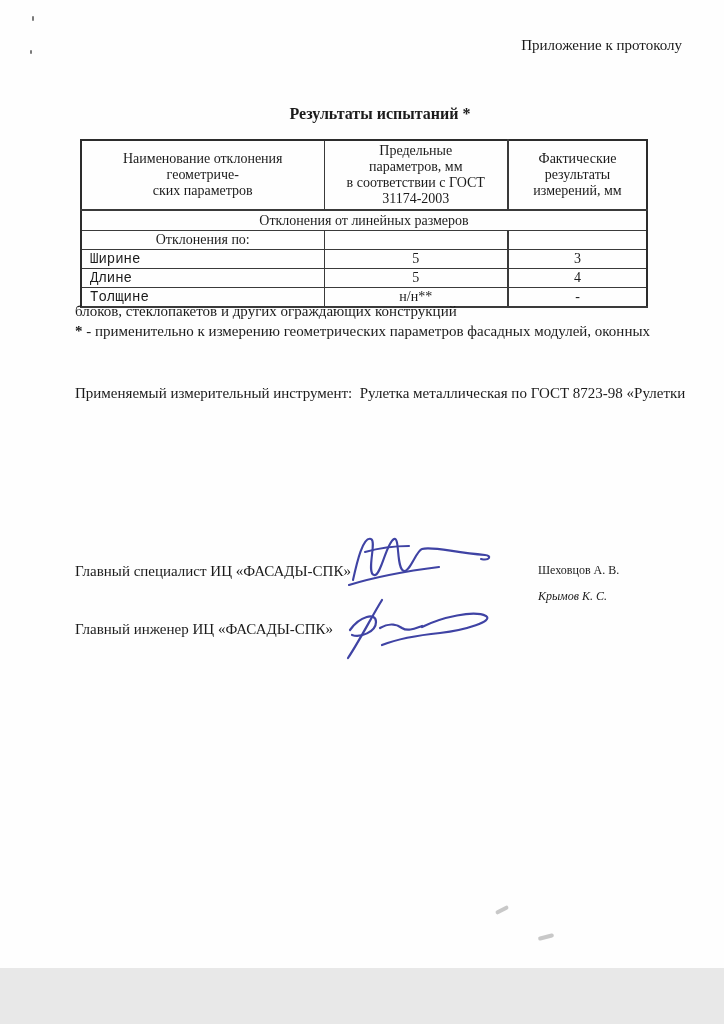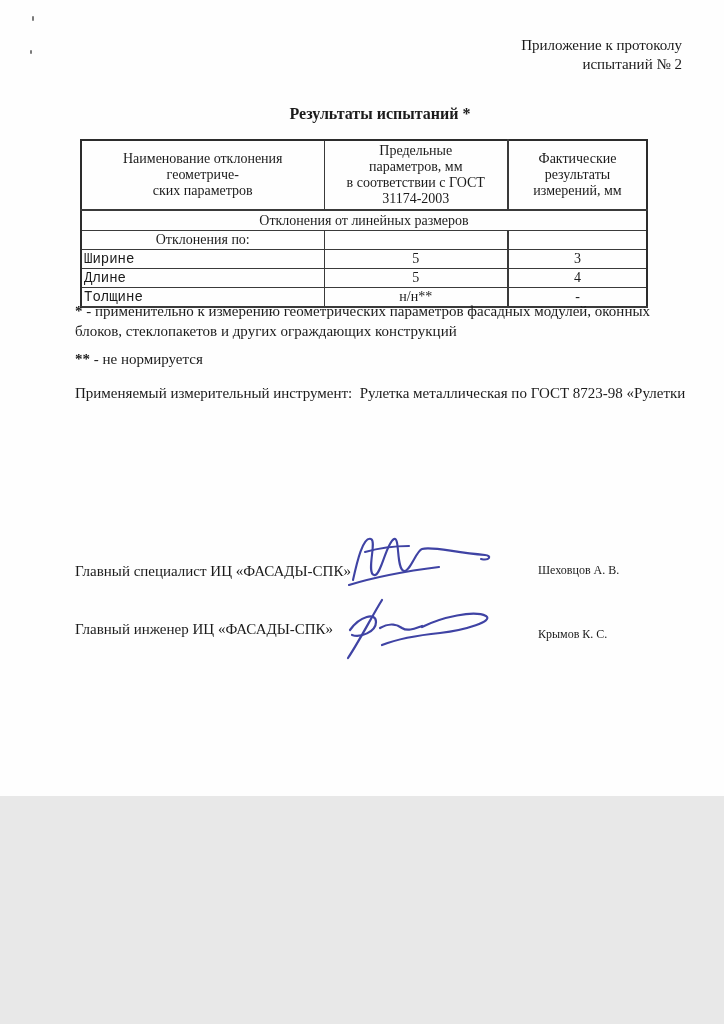--- a/index.html
+++ b/index.html
@@ -1,28 +1,28 @@
 <!DOCTYPE html>
 <html><head>
 <meta charset="utf-8">
 <style>
   html,body{margin:0;padding:0;background:#e8e8e8;}
   .page{
-    position:relative;width:724px;height:796px;background:#fefefdd;
+    position:relative;width:724px;height:968px;background:#fefefdd;
     background:#fefefe;overflow:hidden;
     font-family:"Liberation Serif","DejaVu Serif",serif;color:#1b1b1b;
   }
   .hdr-block{position:absolute;top:36px;right:42px;text-align:right;
     font-size:15px;line-height:19px;}
   .doc-title{position:absolute;top:105px;left:80px;width:600px;
     text-align:center;font-weight:bold;font-size:16px;}
   .tbl-wrap{position:absolute;top:139px;left:80px;}
   table.t{border-collapse:collapse;table-layout:fixed;width:566px;
     font-size:14px;line-height:16px;border:2px solid #2c2c2c;}
-  table.t td{border:1px solid #3a3a3a;padding:1px 2px;height:16px;
+  table.t td{border:1px solid #3a3a3a;padding:1px 8px;height:16px;
     vertical-align:middle;}
   table.t td.c2{border-left-width:1px;}
   table.t td.c3{border-left-width:2px;}
   tr.hdr td{height:48px;text-align:center;vertical-align:middle;
     border-bottom-width:2px;padding:2px 22px;}
   tr.sec td{text-align:center;height:17px;}
   tr.grp td{height:16px;}
   tr.grp td.c1{text-align:center;}
   td.name{text-align:left;font-family:Liberation Mono, monospace;}
   td.num{text-align:center;}
@@ -39,21 +39,20 @@
 </head>
 <body>
 
 <div class="page">
 
   <div class="speck" style="left:32px;top:16px;width:2px;height:5px;"></div>
   <div class="speck" style="left:30px;top:50px;width:2px;height:4px;"></div>
 
   <div class="hdr-block">
     <div>Приложение к протоколу</div>
-    <div>испытаний № 2</div>
   </div>
 
   <div class="doc-title">Результаты испытаний *</div>
 
   <div class="tbl-wrap">
     <table class="t">
       <colgroup>
           <col style="width:243px">
           <col style="width:184px">
           <col style="width:139px">
@@ -95,27 +94,24 @@
       <tr class="r-tolshina">
         <td class="c1 name">Толщине</td>
         <td class="c2 num">н/н**</td>
         <td class="c3 num">-</td>
       </tr>
     </tbody>
       </table>
   </div>
 
   <div class="para" style="top:301px;width:610px;">
+    <div class="line">блоков, стеклопакетов и других ограждающих конструкций</div>
     <div class="line"><b>*</b><span> - применительно к измерению геометрических параметров фасадных модулей, оконных</span></div>
-    <div class="line">блоков, стеклопакетов и других ограждающих конструкций</div>
   </div>
 
-  <div class="para" style="top:349px;width:610px;">
-    <div class="line"><b>**</b><span> - не нормируется</span></div>
-  </div>
 
   <div class="para" style="top:383px;width:620px;">
     <div class="line">Применяемый измерительный инструмент:  Рулетка металлическая по ГОСТ 8723-98 «Рулетки</div>
   </div>
 
   <div class="sig-role" style="top:563px;">Главный специалист ИЦ «ФАСАДЫ-СПК»</div>
   <svg class="sig-img" style="left:345px;top:528px;" width="155" height="58" viewBox="0 0 155 58">
     <g fill="none" stroke="#3f43a4" stroke-width="2.1" stroke-linecap="round">
       <path d="M8,52 C12,34 18,8 26,11 C32,13 21,45 29,47 C36,49 41,15 49,11 C55,8 51,41 59,43 C65,44 71,23 77,21 C87,18 106,24 140,27 C147,27.5 145,33 136,31"></path>
       <path d="M4,57 C30,49 62,43 94,39"></path>
@@ -126,21 +122,21 @@
 
   <div class="sig-role" style="top:621px;">Главный инженер ИЦ «ФАСАДЫ-СПК»</div>
   <svg class="sig-img" style="left:340px;top:594px;" width="165" height="68" viewBox="0 0 165 68">
     <g fill="none" stroke="#3f43a4" stroke-width="2.2" stroke-linecap="round">
       <path d="M42,6 C32,22 20,46 8,64"></path>
       <path d="M10,36 C20,22 36,18 36,28 C36,38 20,44 12,41"></path>
       <path d="M40,34 C50,28 58,31 62,34 C68,38 76,34 82,32"></path>
       <path d="M82,33 C102,23 134,16 146,22 C154,27 126,36 100,39 C80,41 60,44 42,51"></path>
     </g>
   </svg>
-  <div class="sig-name" style="top:627px;">Крымов К. С.</div>
+  <div class="sig-name" style="top:589px;font-style:italic;">Крымов К. С.</div>
 
   <div class="smudge" style="left:495px;top:908px;width:14px;height:4px;transform:rotate(-28deg);"></div>
   <div class="smudge" style="left:538px;top:935px;width:16px;height:4px;transform:rotate(-14deg);"></div>
 
   <svg class="sig-img" style="left:46px;top:996px;" width="40" height="26" viewBox="0 0 40 26">
     <g fill="none" stroke="#3f43a4" stroke-width="1.8" stroke-linecap="round" opacity="0.9">
       <path d="M3,22 C12,12 22,6 34,7"></path>
       <path d="M8,23 C16,18 24,12 29,9"></path>
     </g>
   </svg>

